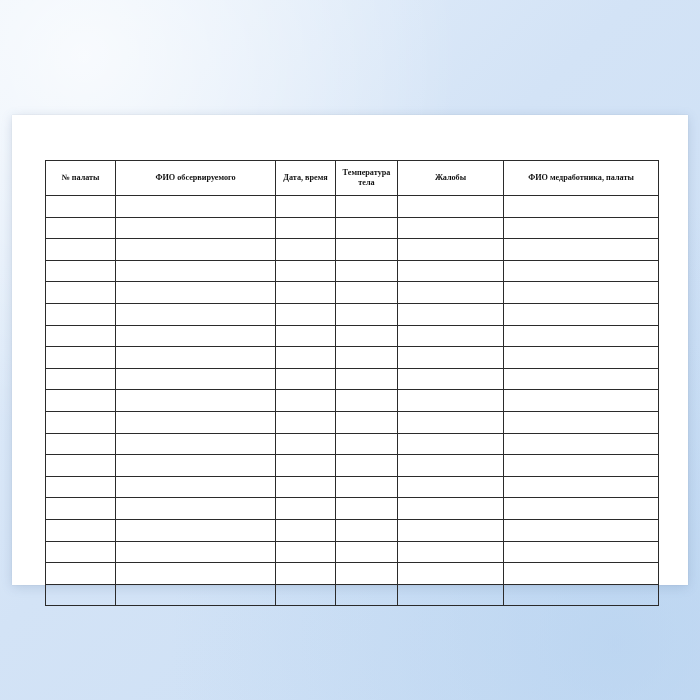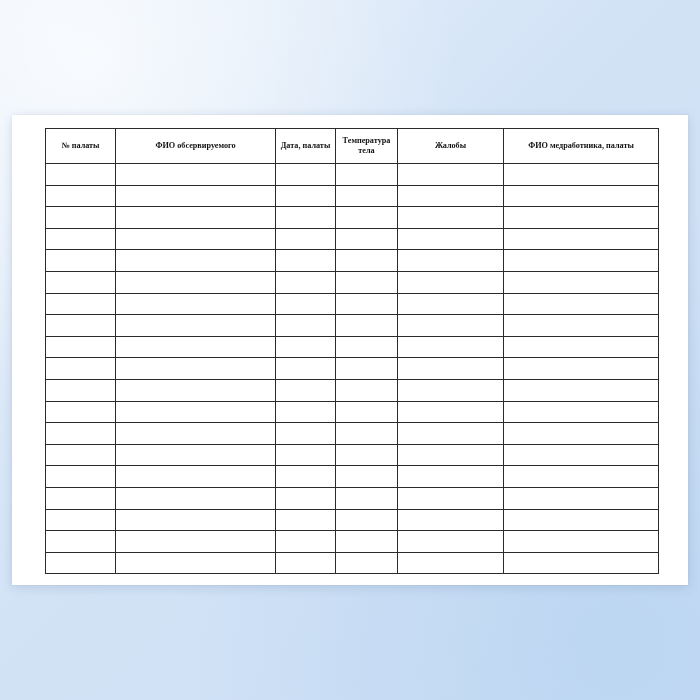--- a/index.html
+++ b/index.html
@@ -36,21 +36,21 @@
     top: 115px;
     width: 676px;
     height: 470px;
     background: #ffffff;
     box-shadow: 0 2px 10px rgba(80,110,150,0.22), 0 0 1px rgba(0,0,0,0.12);
   }
 
   #table-wrap {
     position: absolute;
     left: 33px;
-    top: 13px;
+    top: 45px;
     width: 613px;
   }
 
   table.register {
     border-collapse: collapse;
     table-layout: fixed;
     width: 613px;
     color: #111;
   }
   table.register th,
@@ -93,21 +93,21 @@
             <col class="c1">
             <col class="c2">
             <col class="c3">
             <col class="c4">
             <col class="c5">
         </colgroup>
         <thead>
           <tr>
             <th>№ палаты</th>
             <th>ФИО обсервируемого</th>
-            <th>Дата, палаты</th>
+            <th>Дата, время</th>
             <th class="hdr-small">Температура тела</th>
             <th>Жалобы</th>
             <th class="hdr-small">ФИО медработника, палаты</th>
           </tr>
         </thead>
         <tbody id="tbody">
             <tr>
               <td></td>
               <td></td>
               <td></td>

